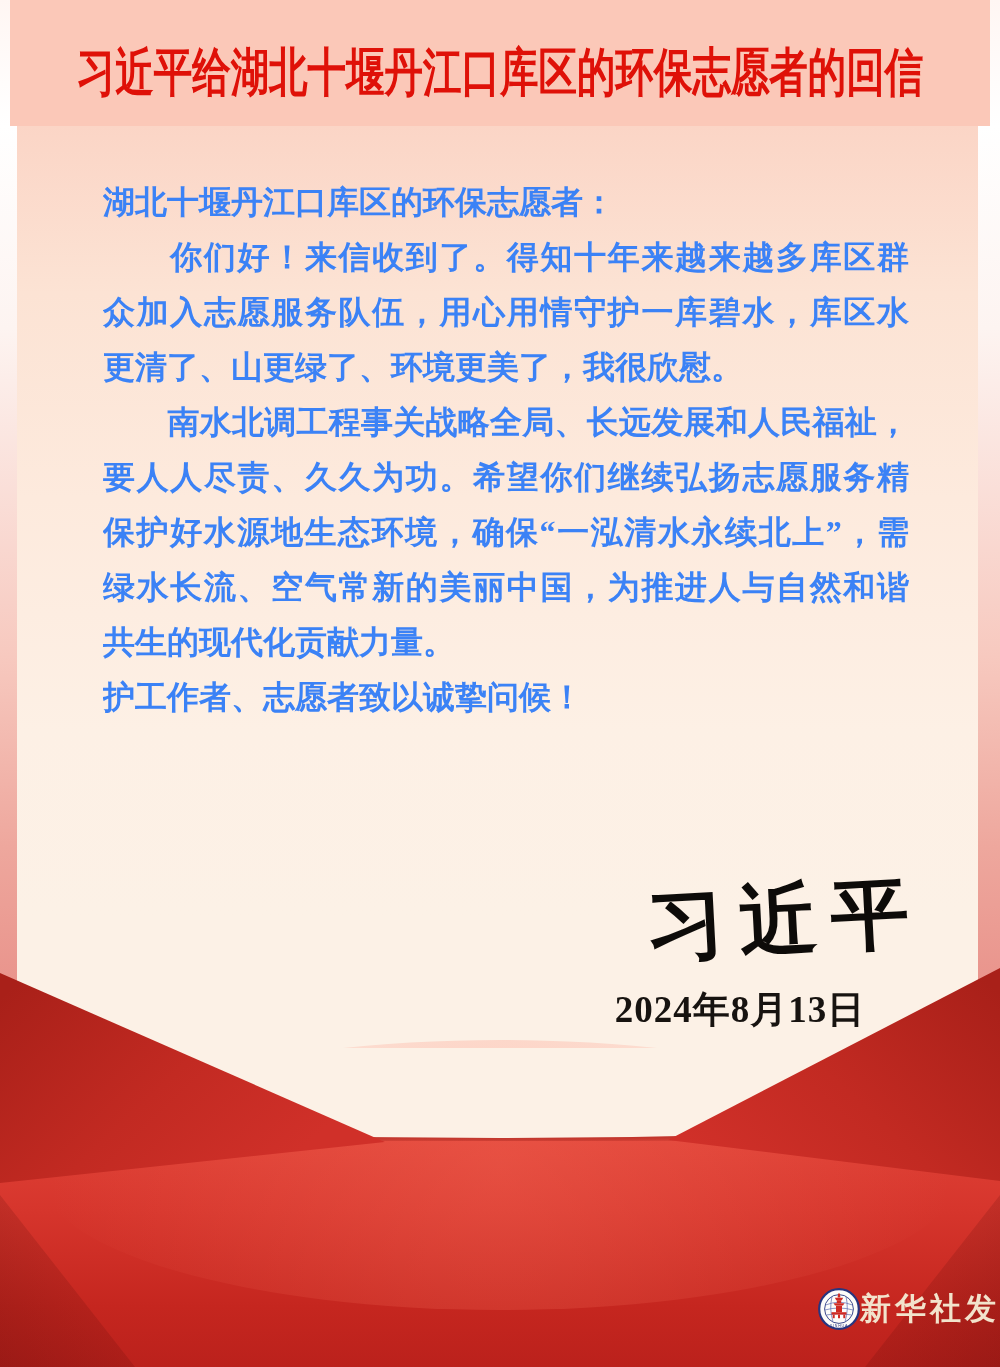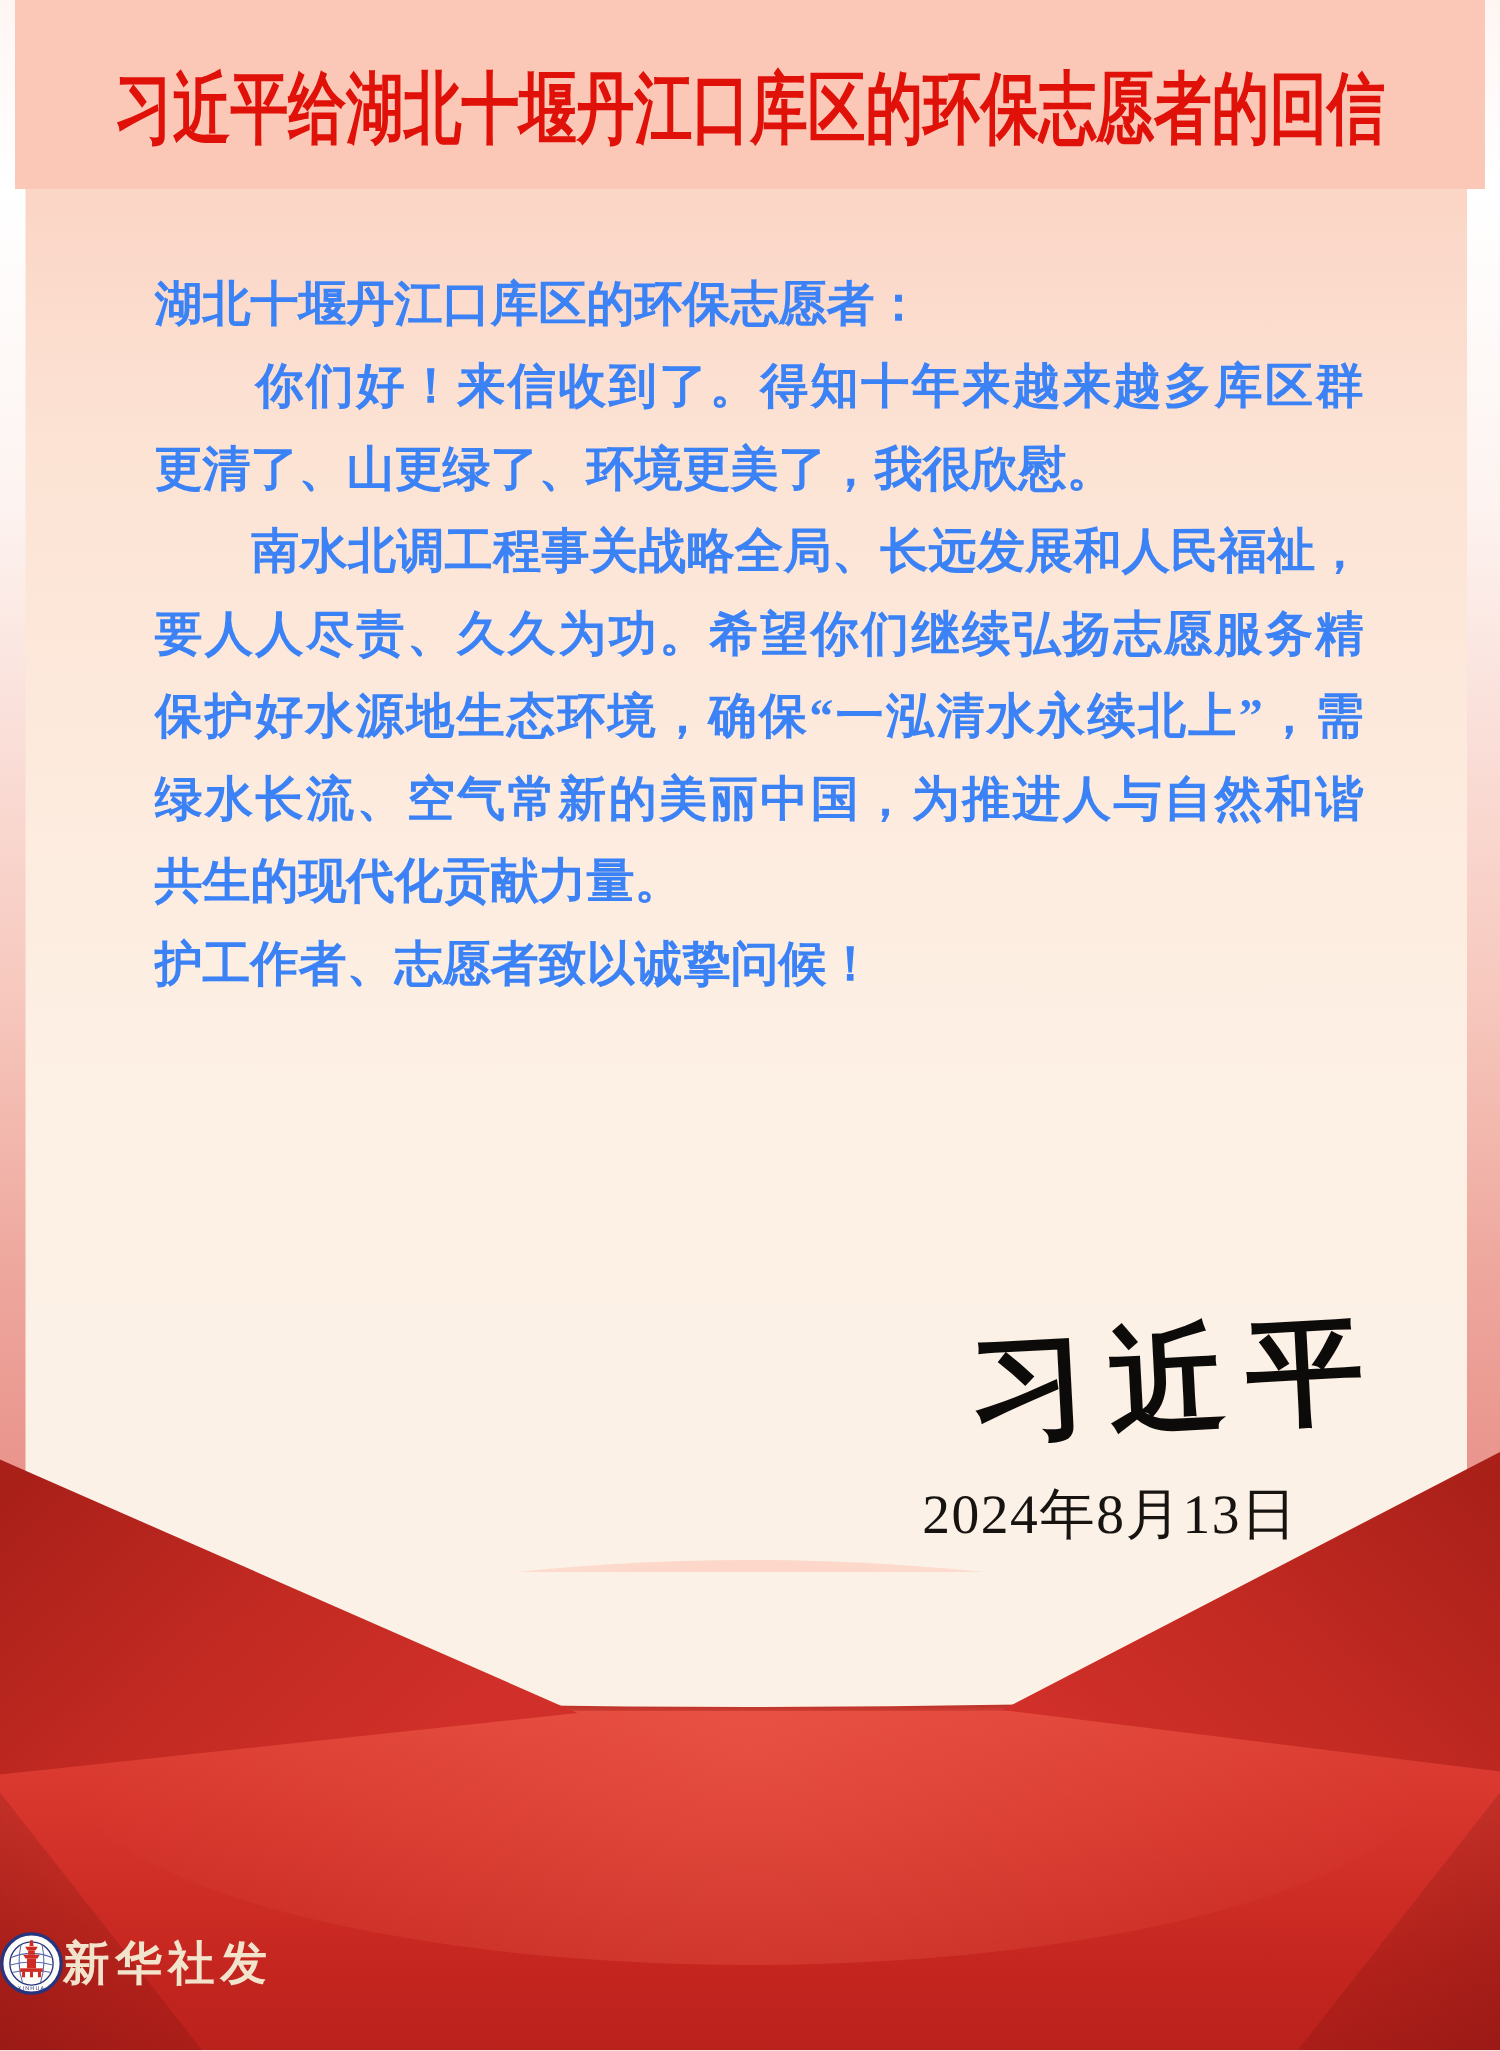--- a/index.html
+++ b/index.html
@@ -43,27 +43,27 @@
     text-align:justify;text-align-last:justify;
   }
   .line.para-end{text-align:left;text-align-last:left;}
   .signature{
     position:absolute;left:600px;top:868px;width:370px;z-index:1;
     font-size:78px;font-weight:700;color:#0d0b09;text-align:center;
     transform:rotate(-3deg);letter-spacing:14px;
   }
   .date{
     position:absolute;left:595px;top:985px;width:290px;z-index:1;
-    font-size:37px;font-weight:400;color:#171310;text-align:center;
+    font-size:37px;font-weight:700;color:#171310;text-align:center;
     letter-spacing:1px;
   }
   .flaps{position:absolute;inset:0;z-index:2;pointer-events:none;}
   .footer{
     position:absolute;left:0;right:0;top:1288px;z-index:3;
-    display:flex;align-items:center;justify-content:flex-start;
+    display:flex;align-items:center;justify-content:flex-end;
   }
   .credit{
     font-size:31px;font-weight:600;color:#f2e3cc;letter-spacing:4px;
     font-family:"Liberation Serif","DejaVu Serif",serif;
   }
   .emblem{display:block;}
 </style>
 </head>
 <body>
 
@@ -73,20 +73,21 @@
 
   <div class="band">
     <span class="title">习近平给湖北十堰丹江口库区的环保志愿者的回信</span>
   </div>
 
   <div class="paper"></div>
 
   <div class="letter-body">
     <div class="line para-end">湖北十堰丹江口库区的环保志愿者：</div>
     <div class="line">　　你们好！来信收到了。得知十年来越来越多库区群</div>
+    <div class="line">众加入志愿服务队伍，用心用情守护一库碧水，库区水</div>
     <div class="line para-end">更清了、山更绿了、环境更美了，我很欣慰。</div>
     <div class="line">　　南水北调工程事关战略全局、长远发展和人民福祉，</div>
     <div class="line">要人人尽责、久久为功。希望你们继续弘扬志愿服务精</div>
     <div class="line">保护好水源地生态环境，确保“一泓清水永续北上”，需</div>
     <div class="line">绿水长流、空气常新的美丽中国，为推进人与自然和谐</div>
     <div class="line para-end">共生的现代化贡献力量。</div>
     <div class="line para-end">护工作者、志愿者致以诚挚问候！</div>
   </div>
 
   <div class="signature">习近平</div>

